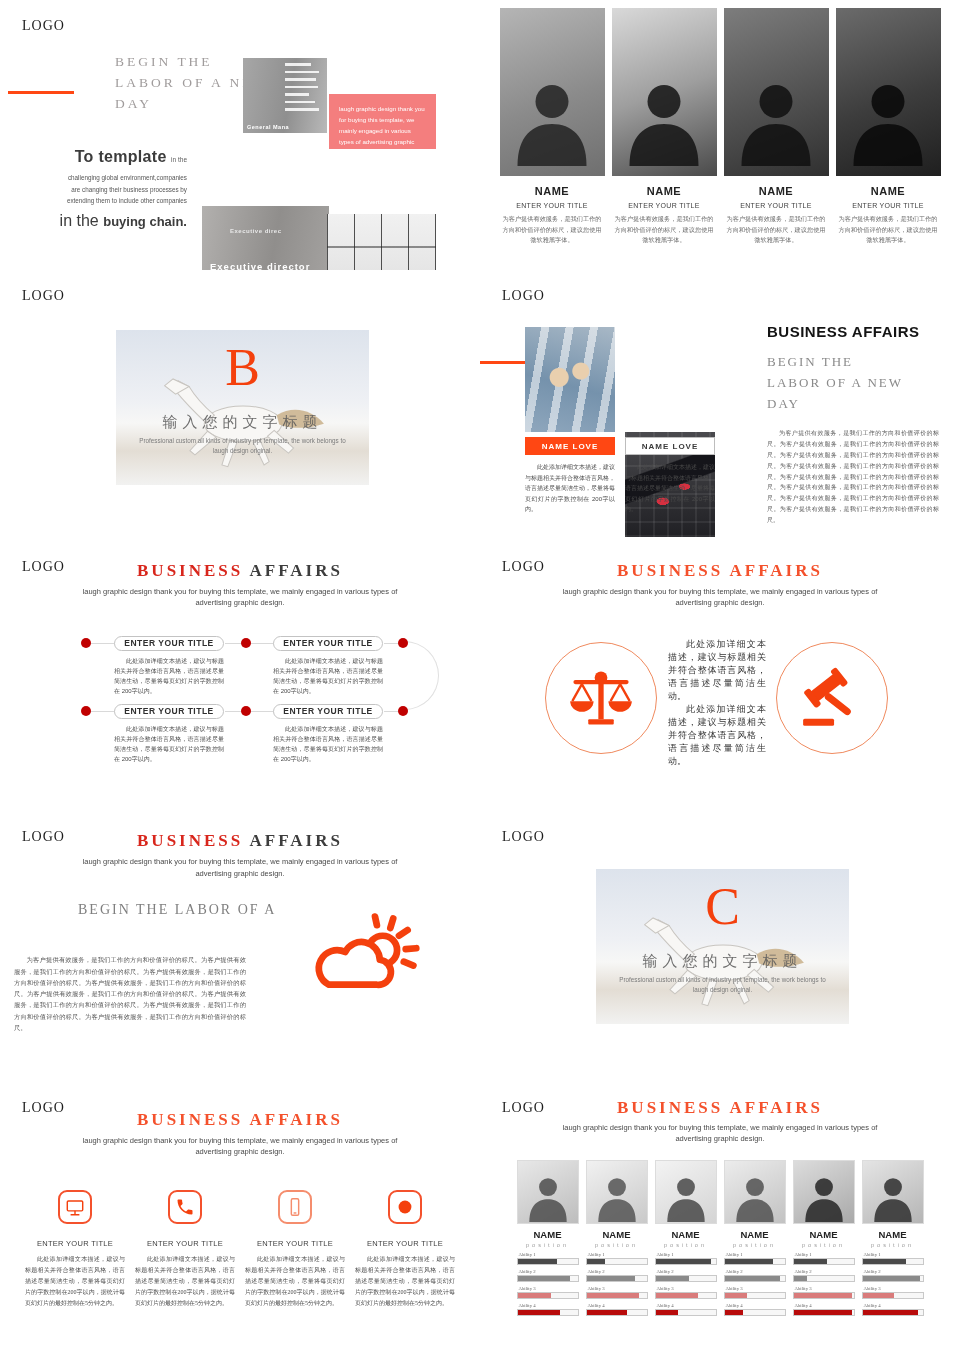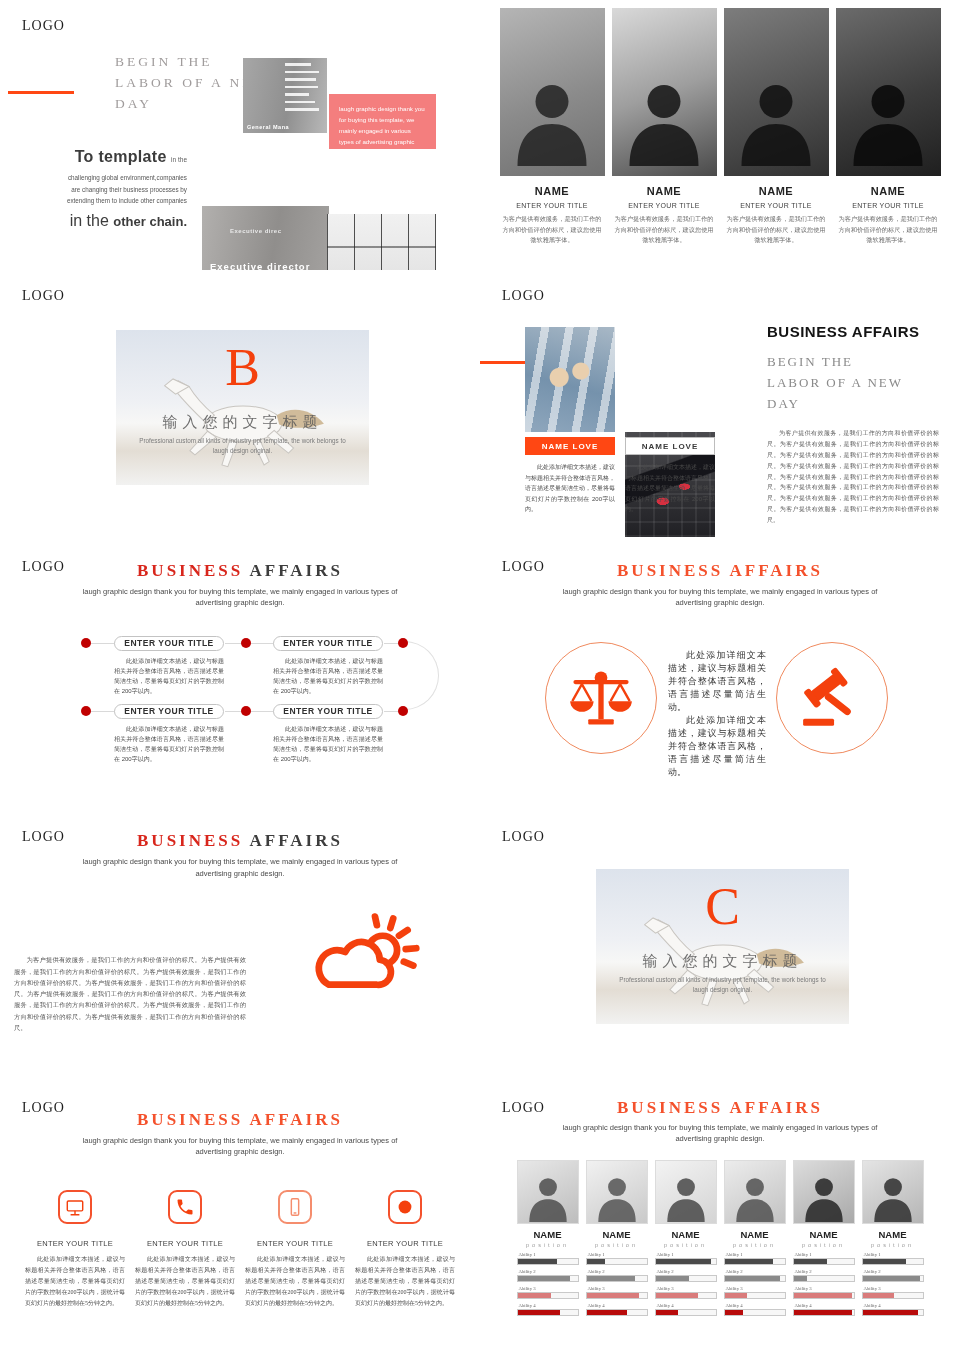--- a/index.html
+++ b/index.html
@@ -104,21 +104,21 @@
           background:#fff; display:flex; align-items:center; justify-content:center;
           font-size:8.5px; font-weight:bold; letter-spacing:.5px; color:#2f2f2f; }
   .tl-desc { position:absolute; width:110px; font-size:6px; line-height:1.7; color:#4a4a4a;
              text-align:justify; text-indent:2em; }
   .tl-arc { position:absolute; left:404px; top:100px; width:35px; height:69px;
             border:1px solid #e0e0e0; border-left:none; border-radius:0 35px 35px 0; }
 
   
   .circle { position:absolute; width:112px; height:112px; border-radius:50%; border:1px solid #f08a5e;
             display:flex; align-items:center; justify-content:center; }
-  .s6-text { left:188px; top:108px; width:98px; font-size:9px; line-height:1.45; color:#333; }
+  .s6-text { left:188px; top:97px; width:98px; font-size:9px; line-height:1.45; color:#333; }
   .s6-text p { text-align:justify; text-indent:2em; }
 
   
   .s7-sub { left:78px; top:88px; width:250px; font-family:"Liberation Serif",serif; font-size:14px;
             letter-spacing:2px; line-height:1.6; color:#7f7f7f; }
   .s7-para { left:14px; top:143px; width:232px; font-size:6.3px; line-height:1.8; color:#555;
              text-align:justify; text-indent:2em; }
   .s7-cloud { left:300px; top:95px; }
 
   
@@ -206,21 +206,21 @@
       <span class="big">To template</span>
       <span class="sm">in the</span>
     </div>
     <div class="abs s1-body">
       <div>challenging global environment,companies</div>
       <div>are changing their business processes by</div>
       <div>extending them to include other companies</div>
     </div>
     <div class="abs s1-tail">
       <span class="sm">in the</span>
-      <span class="big">other chain.</span>
+      <span class="big">buying chain.</span>
     </div>
   </section>
 
   <section class="slide">
     <div class="team4">
       <div class="card">
         <div class="photo p-g1">
           <svg class="sil" width="96" height="120" viewBox="0 0 64 64" fill="#1d1d1d" opacity=".8">
               <use href="#person"></use>
             </svg>
@@ -366,20 +366,21 @@
   </section>
 
   <section class="slide">
     <div class="logo">LOGO</div>
     <div class="ba-head">
       <span class="w1">BUSINESS</span>
       <span class="w2">AFFAIRS</span>
     </div>
     <div class="ba-sub">laugh graphic design thank you for buying this template, we mainly engaged in various types of advertising graphic design.</div>
     <div class="abs s7-sub">
+      <div>BEGIN THE LABOR OF A</div>
     </div>
     <div class="abs s7-para">为客户提供有效服务，是我们工作的方向和价值评价的标尺。为客户提供有效服务，是我们工作的方向和价值评价的标尺。为客户提供有效服务，是我们工作的方向和价值评价的标尺。为客户提供有效服务，是我们工作的方向和价值评价的标尺。为客户提供有效服务，是我们工作的方向和价值评价的标尺。为客户提供有效服务，是我们工作的方向和价值评价的标尺。为客户提供有效服务，是我们工作的方向和价值评价的标尺。为客户提供有效服务，是我们工作的方向和价值评价的标尺。</div>
     <svg class="abs s7-cloud" width="125" height="96" viewBox="0 0 130 100">
       <g stroke="#f4400d" stroke-width="7" stroke-linecap="round" fill="none">
         <circle cx="86" cy="46" r="15"></circle>
         <path d="M78 11 L80 20"></path>
         <path d="M97 13 L94 23"></path>
         <path d="M112 25 L103 31"></path>
         <path d="M121 44 L110 45"></path>
         <path d="M118 62 L108 58"></path>

